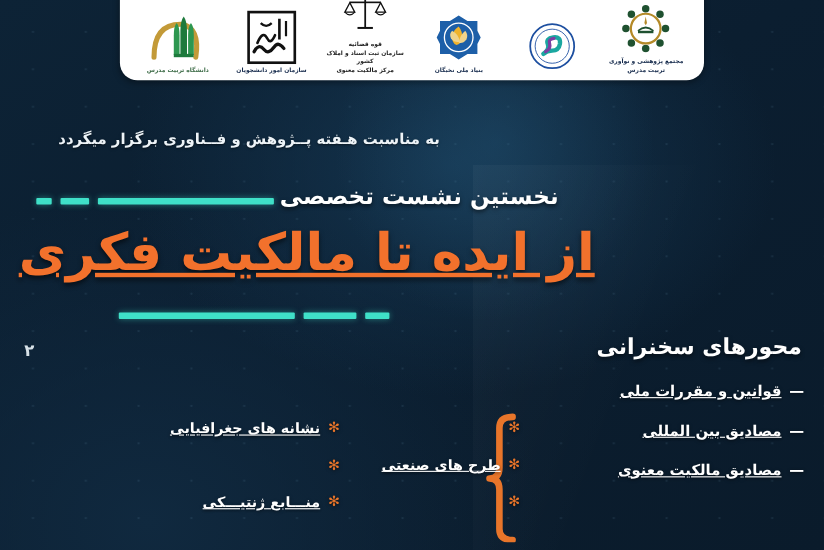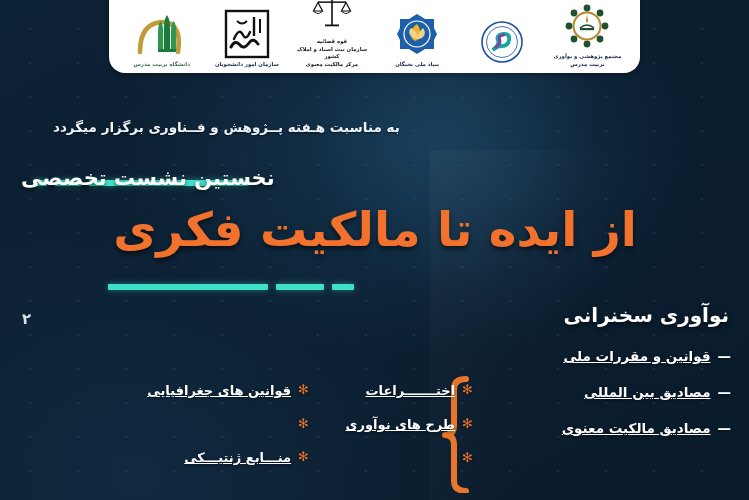--- a/index.html
+++ b/index.html
@@ -61,31 +61,32 @@
 
   
   .occasion{
     position:absolute;right:36px;top:119px;width:660px;
     text-align:left;color:#eef4f8;
     font-size:13.5px;font-weight:bold;letter-spacing:.2px;
     direction:rtl;
     text-shadow:0 1px 2px rgba(0,0,0,.55);
   }
   .kicker{
-    position:absolute;right:28px;top:166px;width:700px;
-    text-align:left;color:#ffffff;
+    position:absolute;right:18px;top:166px;width:700px;
+    text-align:center;color:#ffffff;
     font-size:21px;font-weight:bold;direction:rtl;
     text-shadow:0 2px 4px rgba(0,0,0,.6);
   }
   .maintitle{
     position:absolute;right:16px;top:205px;width:716px;
-    text-align:center;color:#f2712c;
+    text-align:left;color:#f2712c;
     font-size:47px;font-weight:bold;direction:rtl;letter-spacing:-.5px;
     text-shadow:0 3px 5px rgba(0,0,0,.55);
     line-height:1.05;
+    text-decoration:underline;
   }
 
   
   .rule{position:absolute;display:flex;gap:8px;align-items:center;}
   .rule i{display:block;height:6px;background:#3fe0c8;border-radius:1px;
           box-shadow:0 0 6px rgba(63,224,200,.45);}
   .rule-top{left:33px;top:180px;}
   .rule-top i:nth-child(1){width:160px;}
   .rule-top i:nth-child(2){width:26px;}
   .rule-top i:nth-child(3){width:14px;}
@@ -253,21 +254,21 @@
   <div class="maintitle">از ایده تا مالکیت فکری</div>
 
   <div class="rule rule-bot">
     <i></i>
     <i></i>
     <i></i>
   </div>
 
   <div class="edgenum">۲</div>
 
-  <div class="topics-title">نوآوری سخنرانی</div>
+  <div class="topics-title">محورهای سخنرانی</div>
 
   <div class="col col-right">
     <div class="row">
       <span class="dashm">—</span>
       <span class="txt">قوانین و مقررات ملی</span>
     </div>
     <div class="row">
       <span class="dashm">—</span>
       <span class="txt">مصادیق بین المللی</span>
     </div>
@@ -279,35 +280,34 @@
 
   <div class="brace">
     <svg width="34" height="120" viewBox="0 0 34 120">
       <path d="M26 4 q-12 0 -12 10 L14 50 q0 10 -9 10 q9 0 9 10 L14 106 q0 10 12 10" fill="none" stroke="#e8752a" stroke-width="6" stroke-linecap="round" stroke-linejoin="round"></path>
     </svg>
   </div>
 
   <div class="col col-mid">
     <div class="row">
       <span class="ast">✻</span>
-      <span class="txt">اختـــــــراعات</span>
-    </div>
-    <div class="row">
-      <span class="ast">✻</span>
-      <span class="txt">طرح های نوآوری</span>
+    </div>
+    <div class="row">
+      <span class="ast">✻</span>
+      <span class="txt">طرح های صنعتی</span>
     </div>
     <div class="row">
       <span class="ast">✻</span>
     </div>
   </div>
 
   <div class="col col-left">
     <div class="row">
       <span class="ast">✻</span>
-      <span class="txt">قوانین های جغرافیایی</span>
+      <span class="txt">نشانه های جغرافیایی</span>
     </div>
     <div class="row">
       <span class="ast">✻</span>
     </div>
     <div class="row">
       <span class="ast">✻</span>
       <span class="txt">منـــابع ژنتیـــکی</span>
     </div>
   </div>
 

